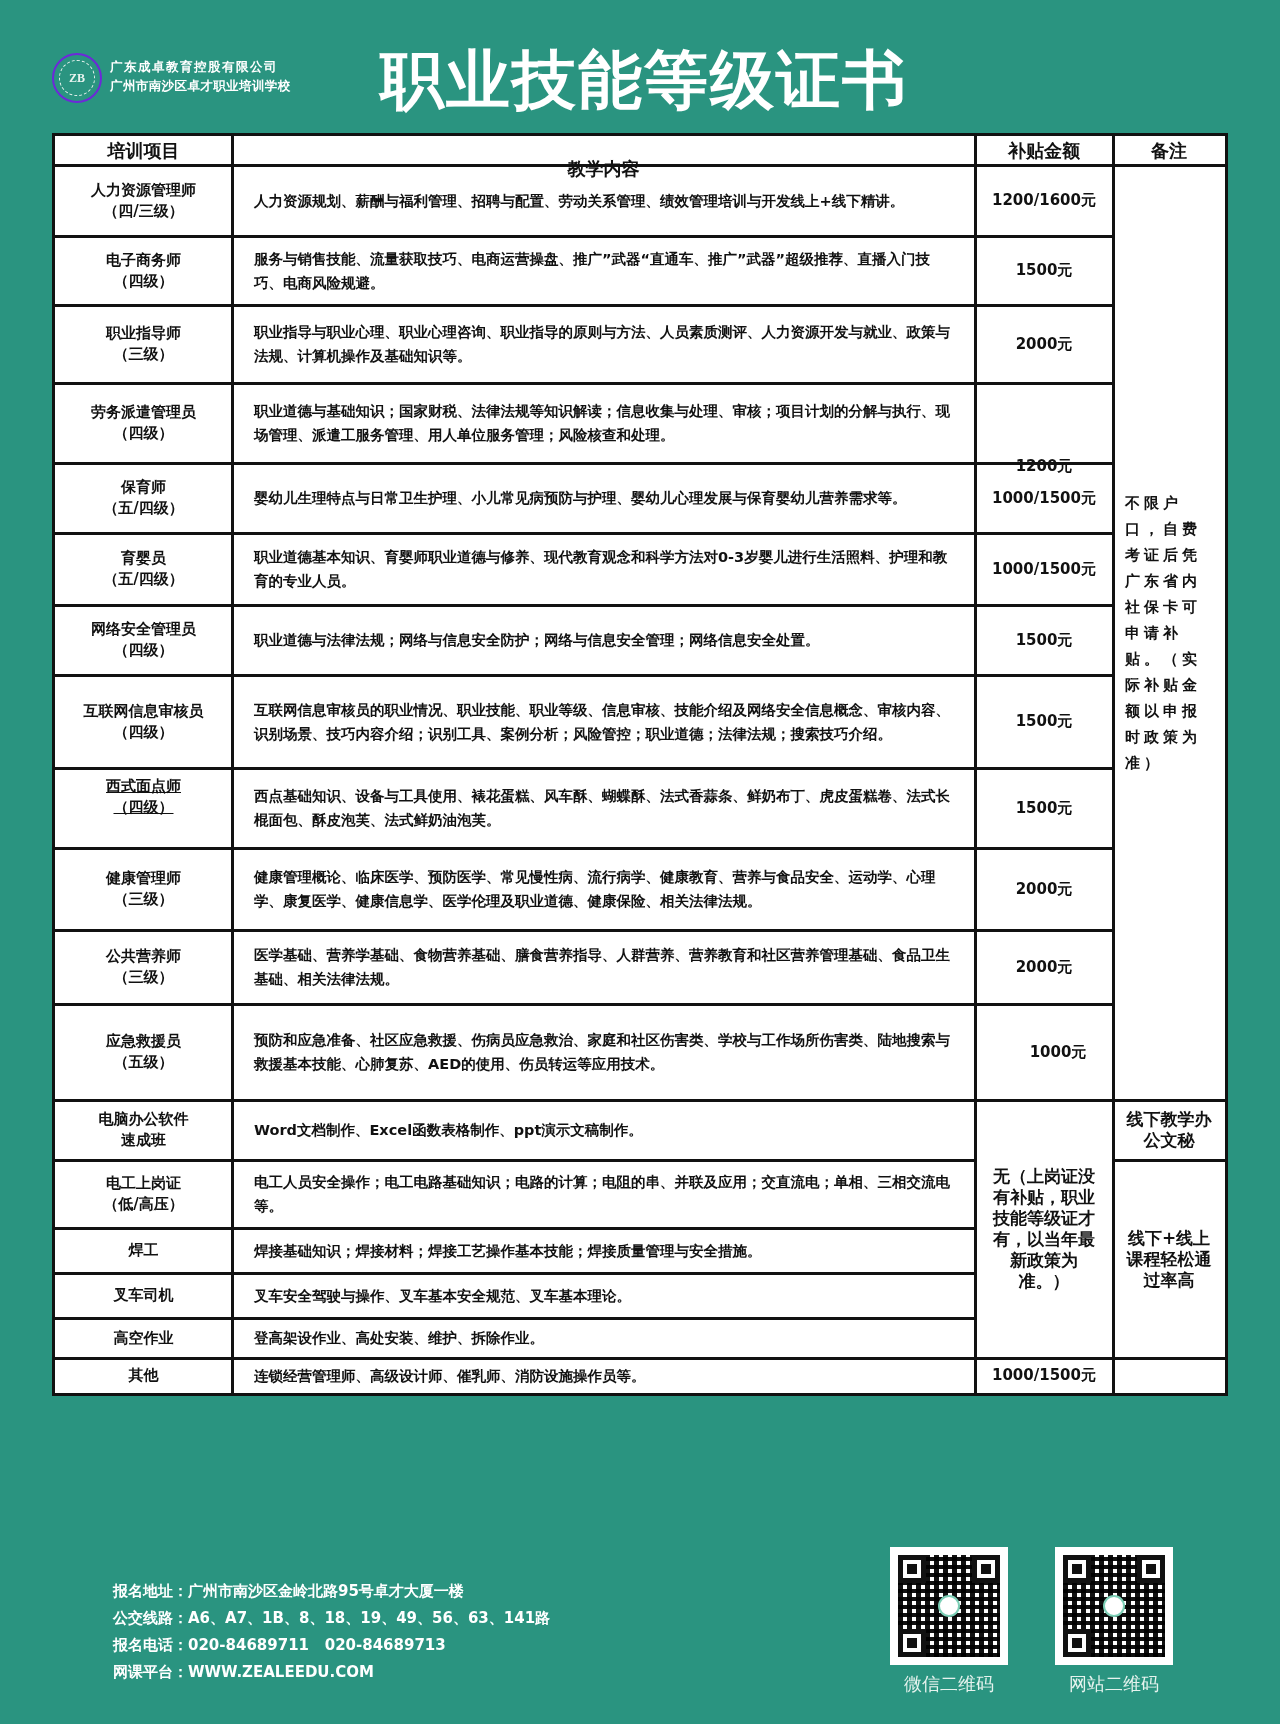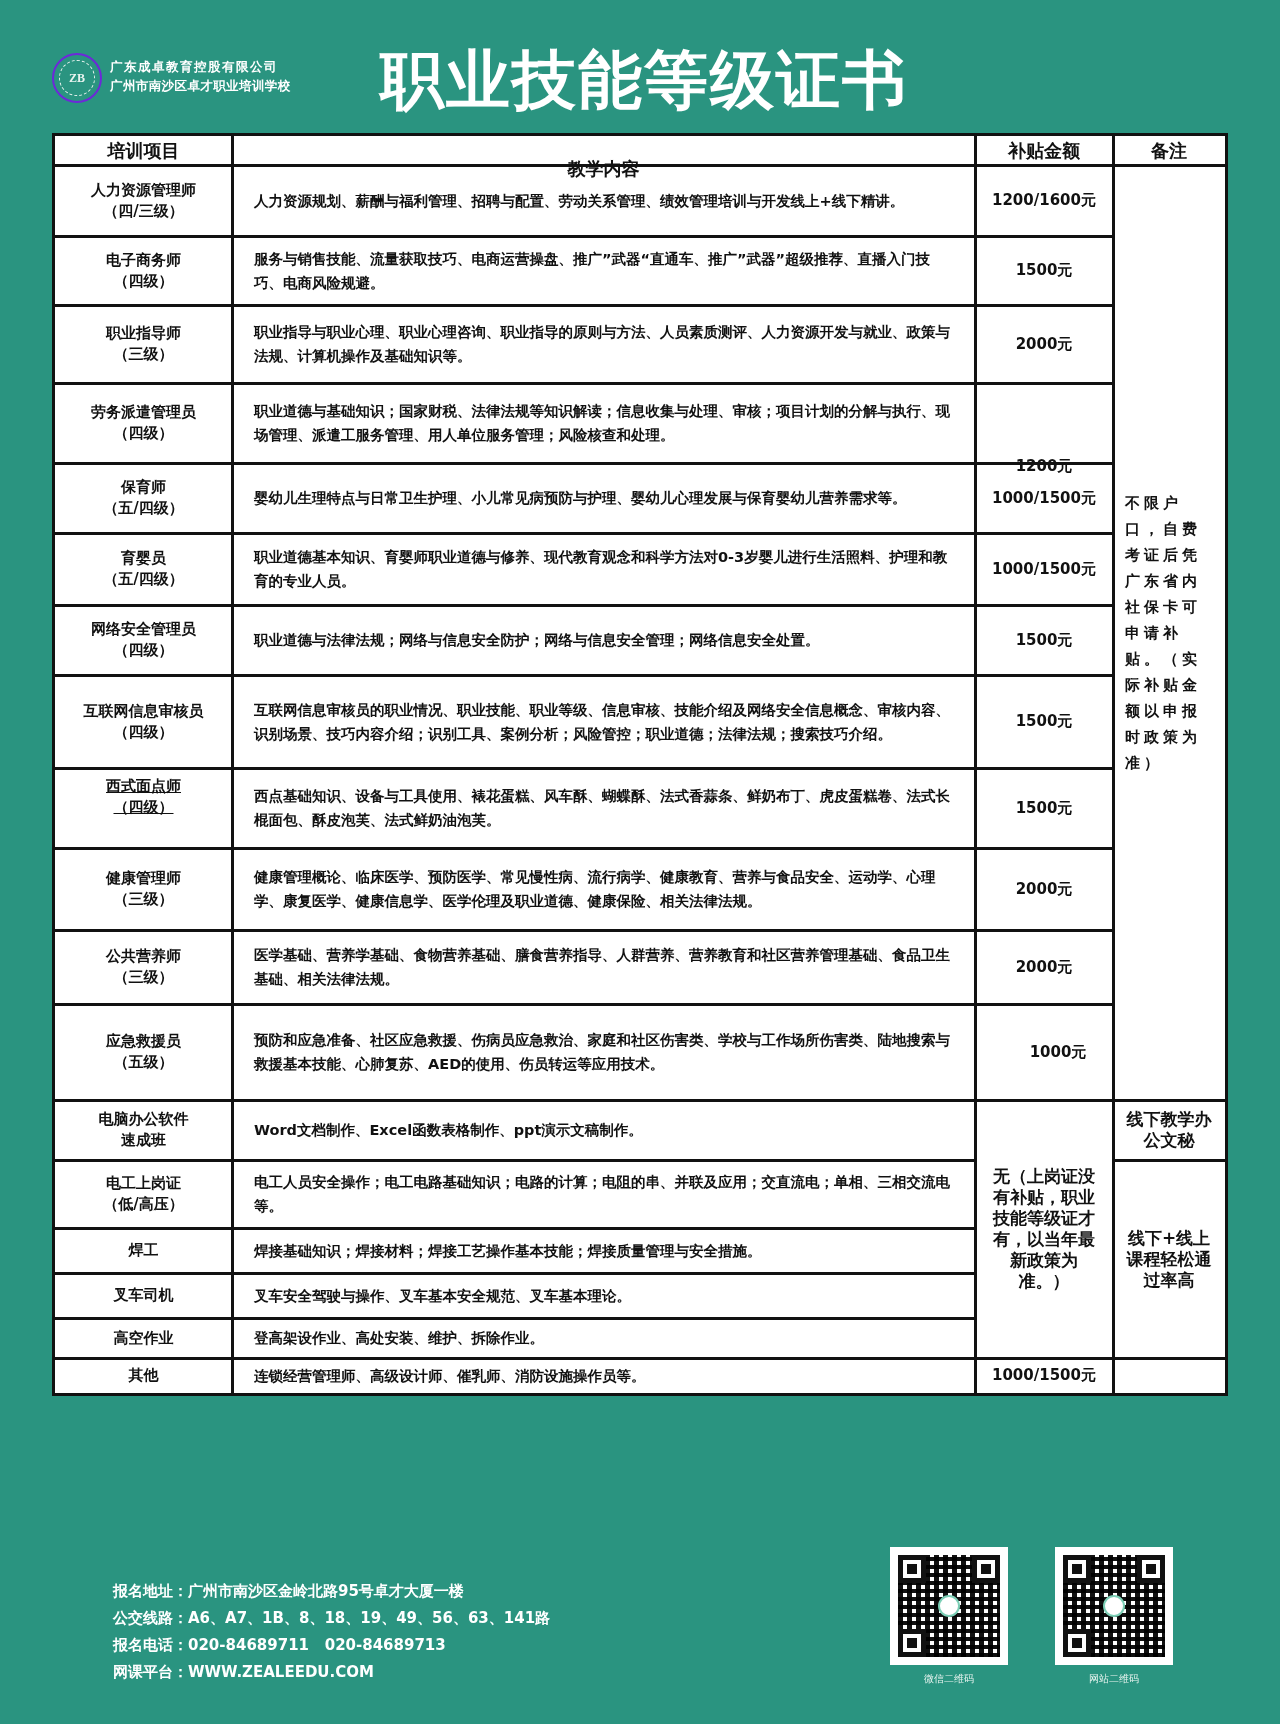--- a/index.html
+++ b/index.html
@@ -30,21 +30,21 @@
   .footer-info { position: absolute; left: 113px; top: 1578px; color: #fff; font-weight: bold; font-size: 15px; line-height: 27px; }
   .qr { position: absolute; top: 1547px; width: 118px; height: 118px; background: #fff; padding: 8px; }
   .qr-grid { width: 100%; height: 100%; position: relative;
              background:
                repeating-linear-gradient(90deg, #111 0 5px, transparent 5px 9px),
                repeating-linear-gradient(0deg, #111 0 4px, #fff 4px 8px);
              background-blend-mode: multiply; }
   .finder { position: absolute; width: 28px; height: 28px; border: 5px solid #111; background: #fff; }
   .finder::after { content: ""; position: absolute; left: 4px; top: 4px; width: 10px; height: 10px; background: #111; }
   .qr-logo { position: absolute; left: 50%; top: 50%; width: 22px; height: 22px; margin: -11px 0 0 -11px; border-radius: 50%; background: #fff; border: 2px solid #7ccfb6; }
-  .qr-label { position: absolute; top: 1672px; width: 118px; text-align: center; color: #e6f3ee; font-size: 10px; }
+  .qr-label { position: absolute; top: 1672px; width: 118px; text-align: center; color: #e6f3ee; font-size: 18px; }
 </style>
 </head>
 <body>
 
 <div class="header">
   <div class="logo">
       <div class="logo-inner">ZB</div>
     </div>
   <div class="org">
     <div>广东成卓教育控股有限公司</div>

